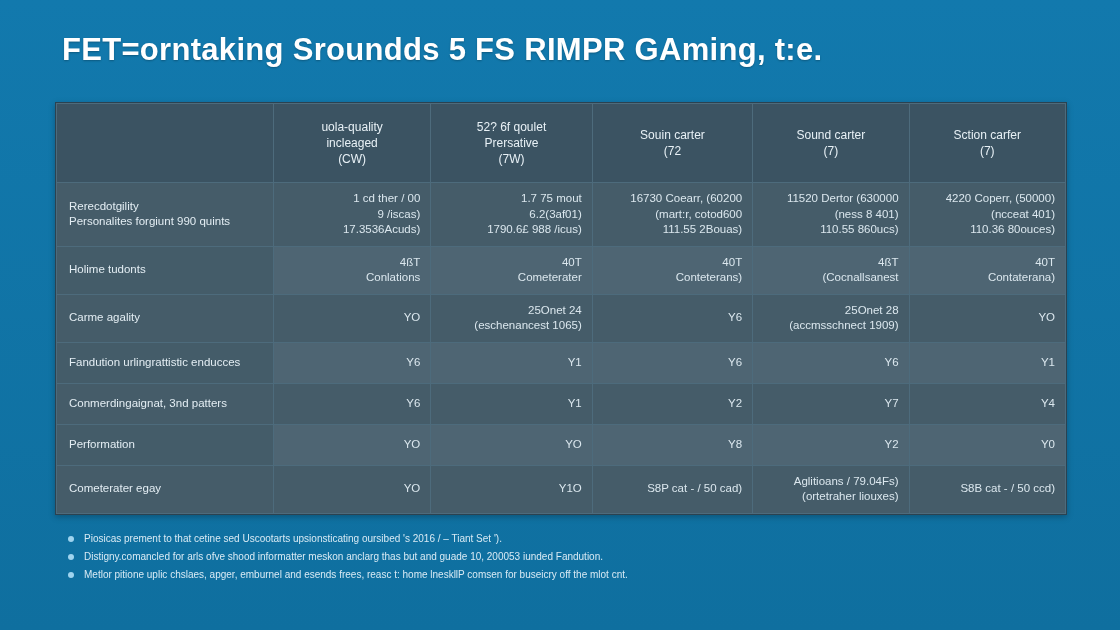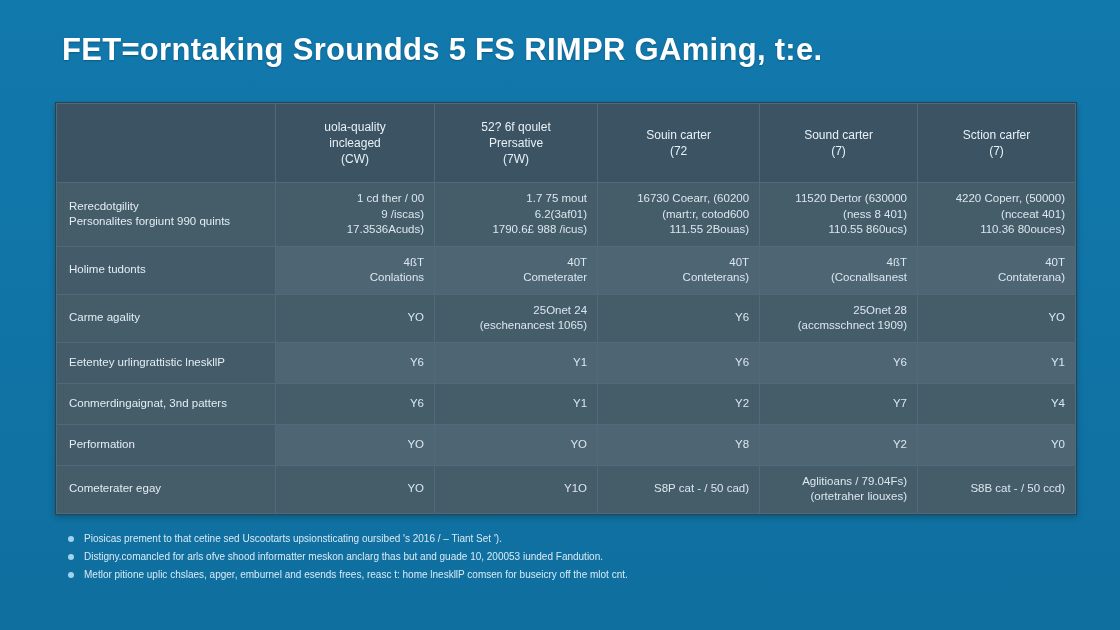--- a/index.html
+++ b/index.html
@@ -12,21 +12,21 @@
     background: #1179ab;
     font-family: "Liberation Sans", sans-serif;
     overflow: hidden;
   }
   .page {
     position: relative;
     width: 1120px;
     height: 630px;
     background: linear-gradient(180deg, #1279ad 0%, #0f6f9f 100%);
     box-sizing: border-box;
-    padding: 26px 28px 20px 40px;
+    padding: 26px 38px 20px 40px;
   }
   .title {
     color: #ffffff;
     font-size: 31px;
     font-weight: bold;
     letter-spacing: 0.3px;
     margin: 6px 0 0 22px;
     text-shadow: 0 1px 2px rgba(0,0,0,0.25);
     white-space: nowrap;
   }
@@ -184,21 +184,21 @@
           <td class="rowhead multiline">Carme agality</td>
           <td class="multiline">YO</td>
           <td class="multiline">25Onet 24
 (eschenancest 1065)</td>
           <td class="multiline">Y6</td>
           <td class="multiline">25Onet 28
 (accmsschnect 1909)</td>
           <td class="multiline">YO</td>
         </tr>
         <tr>
-          <td class="rowhead multiline">Eetentey urlingrattistic lneskllP</td>
+          <td class="rowhead multiline">Fandution urlingrattistic enducces</td>
           <td class="multiline">Y6</td>
           <td class="multiline">Y1</td>
           <td class="multiline">Y6</td>
           <td class="multiline">Y6</td>
           <td class="multiline">Y1</td>
         </tr>
         <tr>
           <td class="rowhead multiline">Conmerdingaignat, 3nd patters</td>
           <td class="multiline">Y6</td>
           <td class="multiline">Y1</td>

